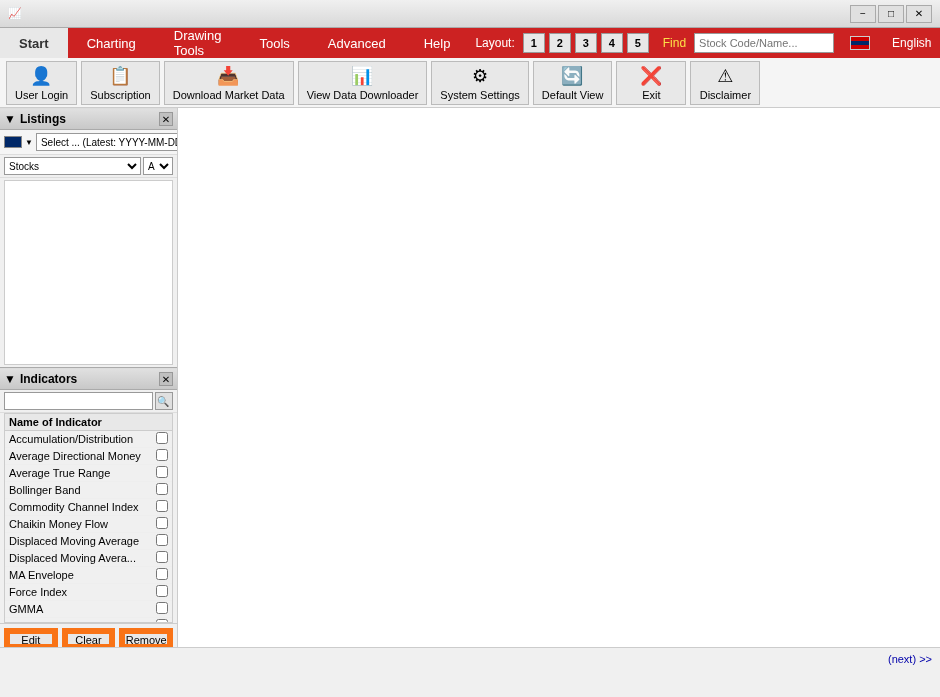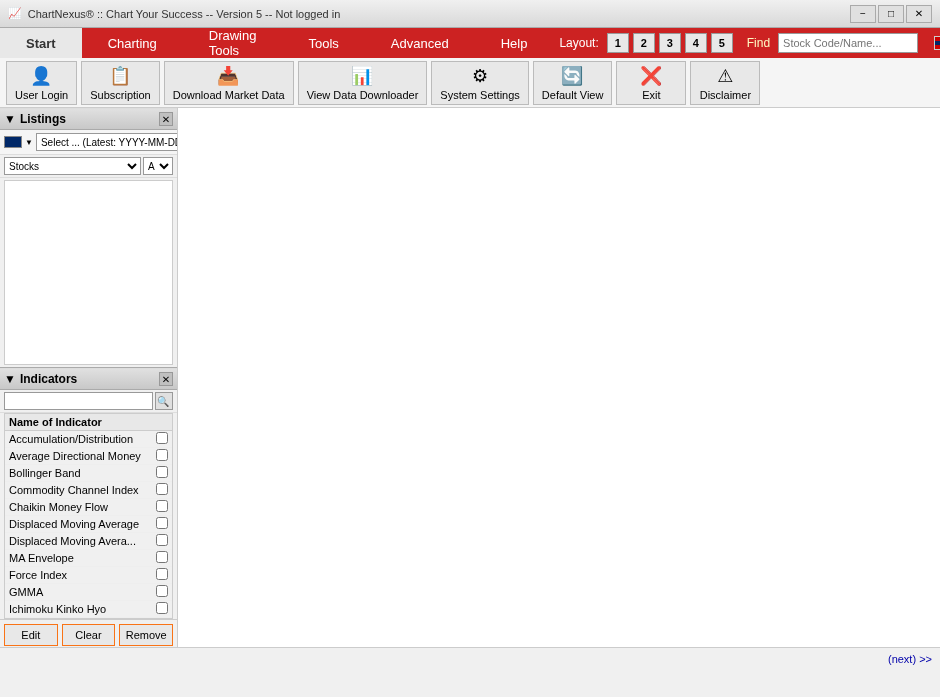--- a/index.html
+++ b/index.html
@@ -39,21 +39,21 @@
     }
 
     
     .menu-bar {
       height: 30px;
       background: #cc2222;
       display: flex;
       align-items: stretch;
     }
     .menu-item {
-      padding: 0 26px;
+      padding: 0 19px;
       display: flex;
       align-items: center;
       color: white;
       font-size: 13px;
       cursor: pointer;
       font-weight: 500;
     }
     .menu-item.start-tab {
       background: #e8e8e8;
       color: #333;
@@ -101,21 +101,21 @@
       background: #e8e8e8;
       border: 1px solid #999;
       font-size: 11px;
       display: flex;
       align-items: center;
       justify-content: center;
       cursor: pointer;
       font-weight: bold;
     }
     .find-label {
-      color: #fef9c3;
+      color: #fde047;
       font-size: 12px;
       margin-left: 10px;
       margin-right: 4px;
     }
     .find-input {
       width: 140px;
       height: 20px;
       border: 1px solid #999;
       font-size: 11px;
       padding: 0 4px;
@@ -310,21 +310,21 @@
       gap: 4px;
       padding: 4px;
       background: #f0f0f0;
       border-top: 1px solid #ccc;
     }
     .ind-btn {
       flex: 1;
       height: 22px;
       font-size: 11px;
       background: #e8e8e8;
-      border: 1px solid #f97316;
+      border: 6px solid #f97316;
       cursor: pointer;
     }
 
     
     .chart-area {
       flex: 1;
       background: white;
     }
 
     
@@ -339,21 +339,20 @@
       font-size: 11px;
       color: #333;
     }
   </style>
 </head>
 <body>
 
 <div class="title-bar">
   <div class="title-bar-left">
     <span>📈</span>
-    <span>ChartNexus® :: Chart Your Success -- Version 5 -- Not logged in</span>
   </div>
   <div class="title-bar-controls">
     <div class="title-bar-btn">−</div>
     <div class="title-bar-btn">□</div>
     <div class="title-bar-btn">✕</div>
   </div>
 </div>
 
 <div class="menu-bar">
   <div class="menu-item start-tab">Start</div>
@@ -476,20 +475,26 @@
       <input type="checkbox" class="ind-checkbox" style="">
     </td>
   </tr>
               <tr>
     <td title="Average Directional Index" style="max-width:130px;overflow:hidden;text-overflow:ellipsis;">Average Directional Money</td>
     <td style="text-align:center;">
       <input type="checkbox" class="ind-checkbox" style="">
     </td>
   </tr>
               <tr>
+    <td title="Average True Range" style="max-width:130px;overflow:hidden;text-overflow:ellipsis;">Average True Range</td>
+    <td style="text-align:center;">
+      <input type="checkbox" class="ind-checkbox" style="">
+    </td>
+  </tr>
+              <tr>
     <td title="Bollinger Band" style="max-width:130px;overflow:hidden;text-overflow:ellipsis;">Bollinger Band</td>
     <td style="text-align:center;">
       <input type="checkbox" class="ind-checkbox" style="">
     </td>
   </tr>
               <tr>
     <td title="Commodity Channel Index" style="max-width:130px;overflow:hidden;text-overflow:ellipsis;">Commodity Channel Index</td>
     <td style="text-align:center;">
       <input type="checkbox" class="ind-checkbox" style="">
     </td>

